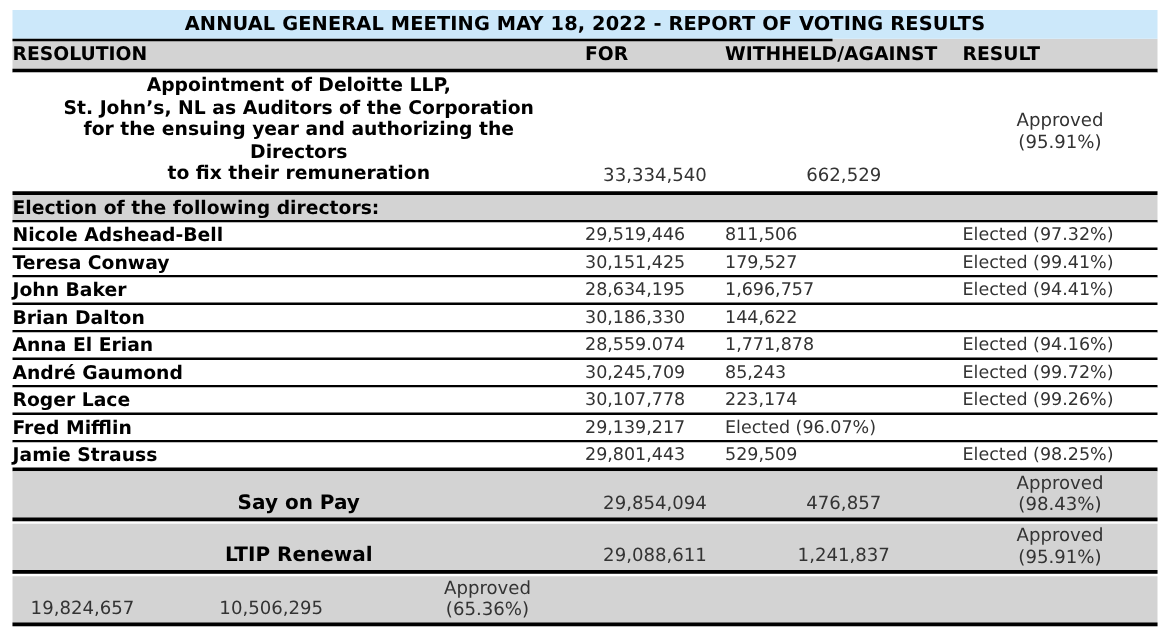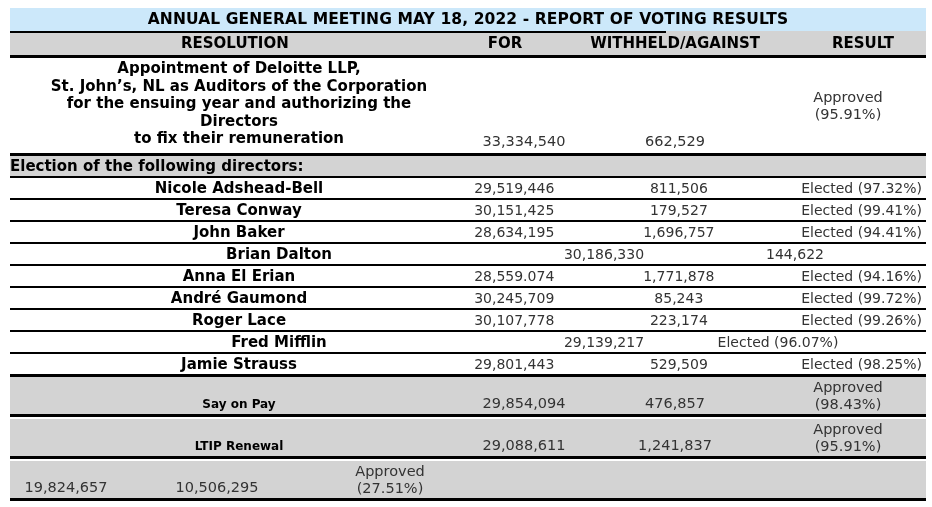--- a/index.html
+++ b/index.html
@@ -7,21 +7,21 @@
     width:932px;height:507px;background:#ffffff;overflow:hidden;
     font-family:"DejaVu Sans","Liberation Sans",sans-serif;
     -webkit-font-smoothing:antialiased;
   }
   .table{position:absolute;left:10px;top:8px;width:916px;}
   .row{display:flex;align-items:stretch;}
   .c1{width:458px;}
   .c2{width:112px;}
   .c3{width:190px;}
   .c4{width:156px;}
-  .cell{text-align:center;padding-left:40px;}
+  .cell{text-align:left;}
 
   
   .title-row{
     background:#cce8fa;height:23px;line-height:23px;text-align:center;
     font-weight:bold;font-size:15.5px;color:#000;position:relative;letter-spacing:.1px;
   }
   .title-row::after{
     content:"";position:absolute;left:0;bottom:-2px;width:656px;height:2px;background:#000;
   }
 
@@ -55,21 +55,21 @@
   
   .dir-row{height:20px;border-bottom:2px solid #000;background:#fff;}
   .dir-row .cell{line-height:20px;font-size:14px;color:#333;}
   .dir-row .c1{font-weight:bold;font-size:15px;color:#000;}
   .dir-row.last{border-bottom-width:3px;}
 
   
   .gray-row{background:#d3d3d3;height:37px;border-bottom:3px solid #000;margin-bottom:2px;}
   .gray-row .c1{
     display:flex;align-items:flex-end;justify-content:center;
-    font-weight:bold;font-size:12px;color:#000;padding-bottom:3px;
+    font-weight:bold;font-size:16px;color:#000;padding-bottom:3px;
   }
   .gray-row .num{
     display:flex;align-items:flex-end;justify-content:center;
     padding-bottom:3px;font-size:14.5px;color:#333;
   }
   .gray-row .c4{
     display:flex;flex-direction:column;justify-content:center;align-items:center;
     font-size:14.5px;line-height:16.5px;color:#333;
   }
   .gray-row:last-child{margin-bottom:0;}
@@ -177,17 +177,17 @@
       <div>Approved</div>
       <div>(95.91%)</div>
     </div>
   </div>
 
   <div class="row gray-row">
     <div class="c2 num">19,824,657</div>
     <div class="c3 num">10,506,295</div>
     <div class="c4">
       <div>Approved</div>
-      <div>(27.51%)</div>
+      <div>(65.36%)</div>
     </div>
   </div>
 
 </div>
 
 </body></html>

